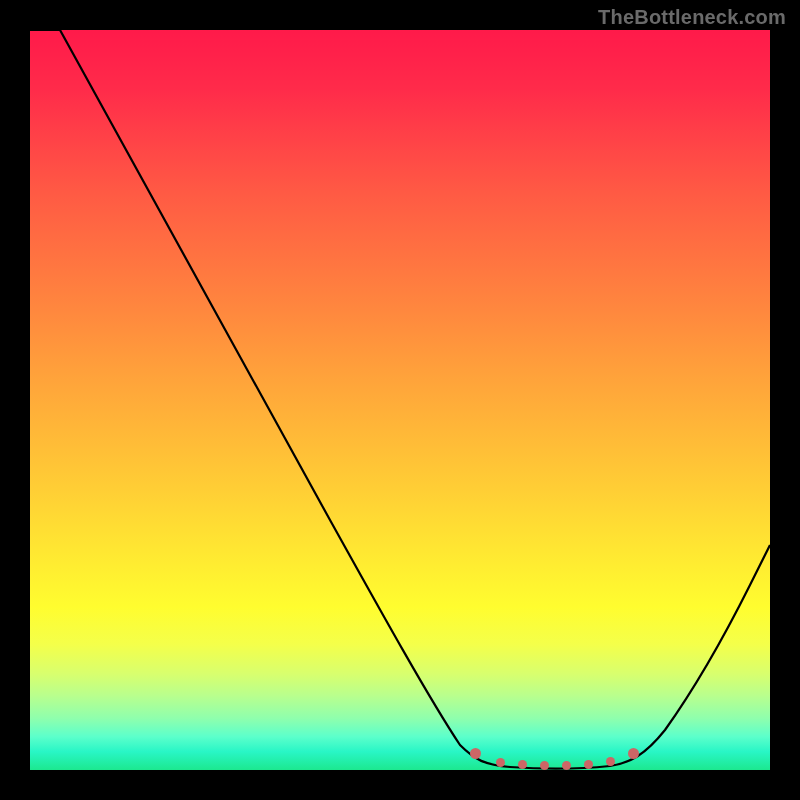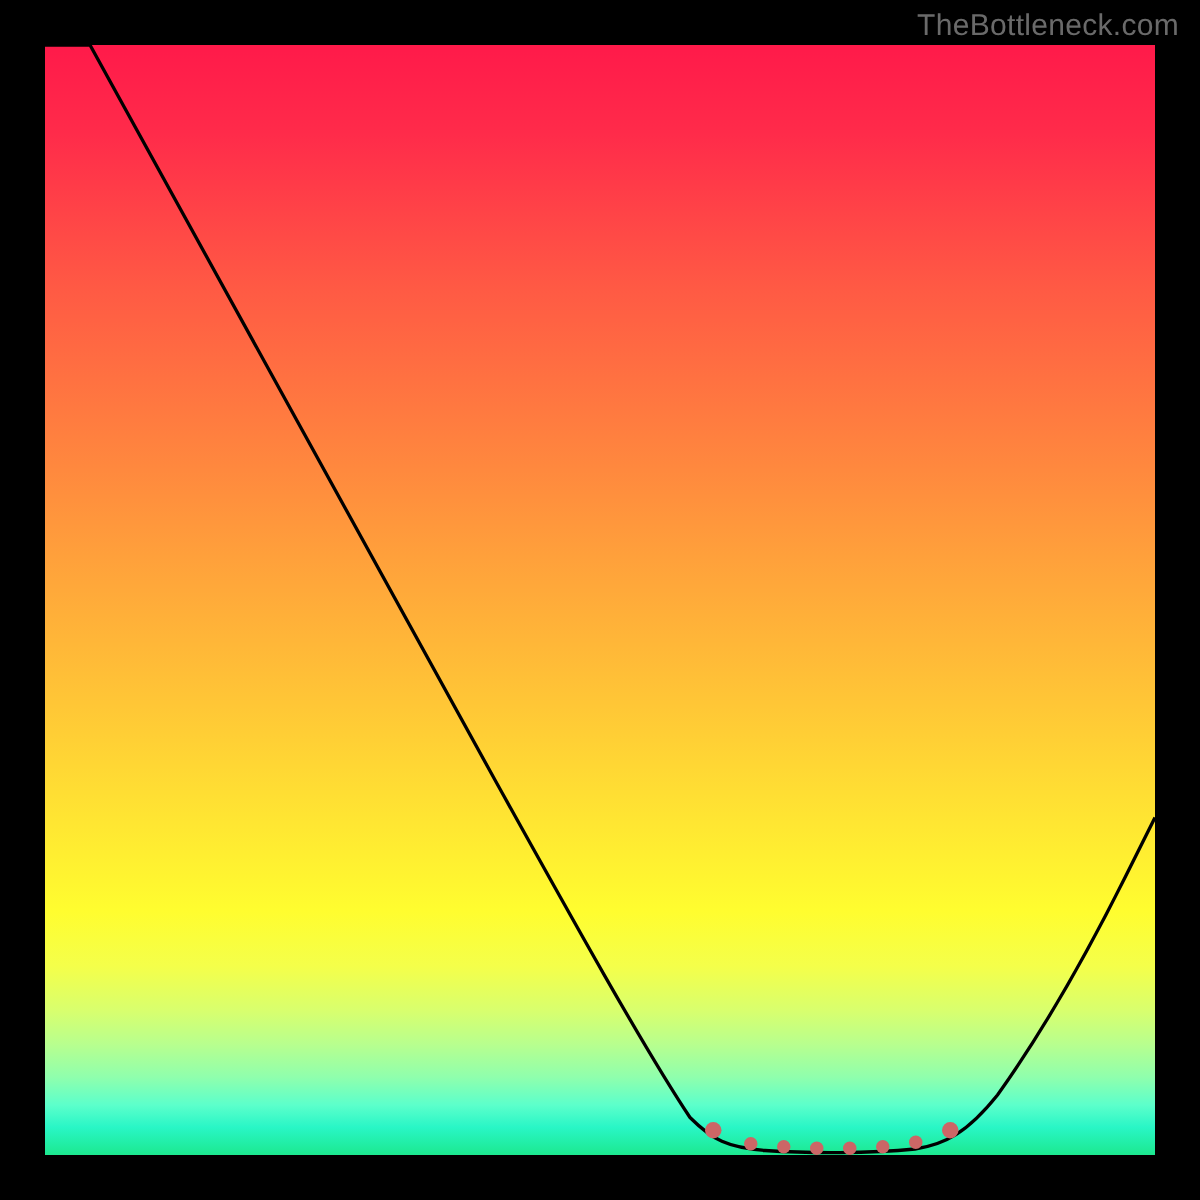--- a/index.html
+++ b/index.html
@@ -1,17 +1,17 @@
 <!DOCTYPE html>
 <html><head>
 <meta charset="utf-8">
 <style>
   * { margin: 0; padding: 0; box-sizing: border-box; }
   body { width: 800px; height: 800px; background: #000; position: relative; font-family: Arial, sans-serif; }
-  .watermark { position: absolute; top: 6px; right: 14px; color: #6a6a6a; font-size: 20px; font-weight: 400; z-index: 10; letter-spacing: 0.2px; }
+  .watermark { position: absolute; top: 6px; right: 14px; color: #6a6a6a; font-size: 20px; font-weight: 700; z-index: 10; letter-spacing: 0.2px; }
   .gradient-area { position: absolute; left: 30px; top: 30px; width: 740px; height: 740px; background: linear-gradient(to bottom,
       #ff1a4a 0%,
       #ff2b4a 8%,
       #ff4347 15%,
       #ff5a44 22%,
       #ff7141 30%,
       #ff883e 38%,
       #ffa03b 46%,
       #ffb738 54%,
       #ffce35 62%,

